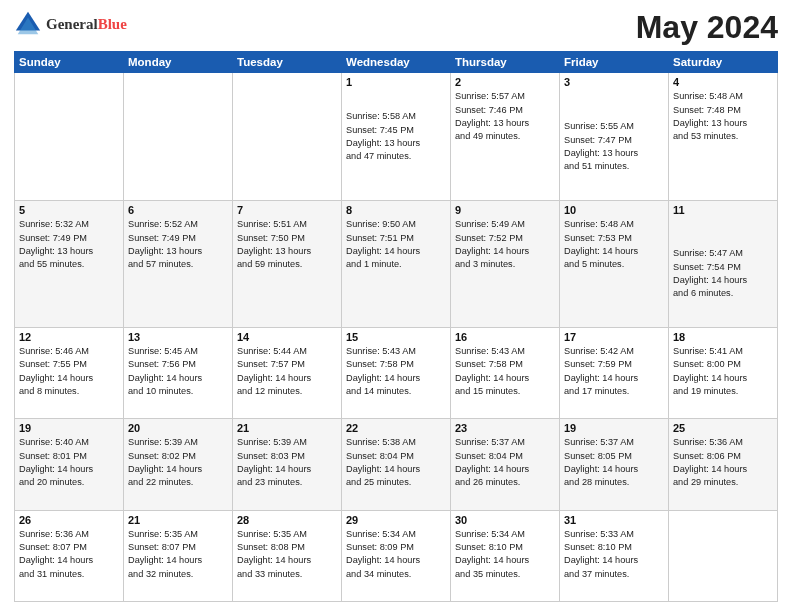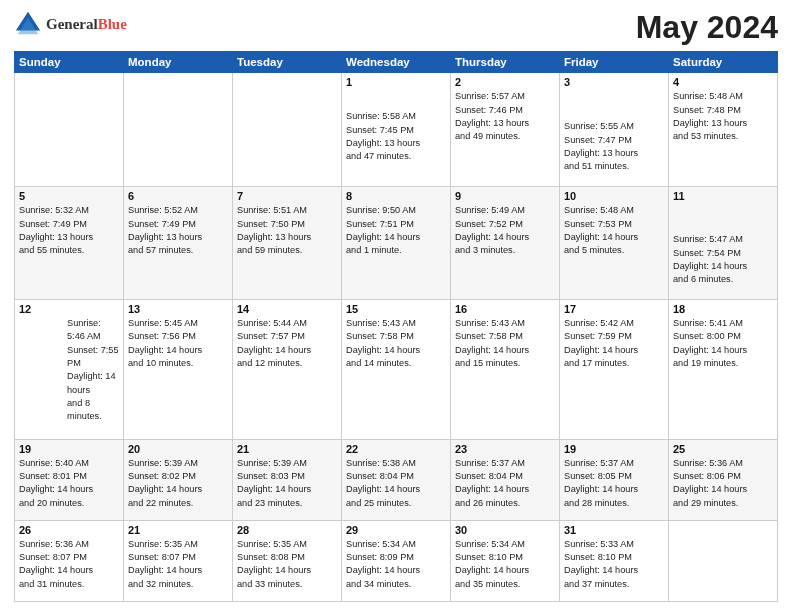--- a/index.html
+++ b/index.html
@@ -222,21 +222,21 @@
             <span class="day-num">11</span>
             <div class="day-info" style="white-space: pre-line; margin-top: 31px;">Sunrise: 5:47 AM
 Sunset: 7:54 PM
 Daylight: 14 hours
 and 6 minutes.</div>
           </td>
         </tr>
         <tr class="row-odd">
           <td>
             <span class="day-num">12</span>
-            <div class="day-info" style="white-space: pre-line; margin-left: 48px;">Sunrise: 5:46 AM
+            <div class="day-info" style="white-space: pre-line;">Sunrise: 5:46 AM
 Sunset: 7:55 PM
 Daylight: 14 hours
 and 8 minutes.</div>
           </td>
           <td>
             <span class="day-num">13</span>
             <div class="day-info" style="white-space: pre-line;">Sunrise: 5:45 AM
 Sunset: 7:56 PM
 Daylight: 14 hours
 and 10 minutes.</div>

